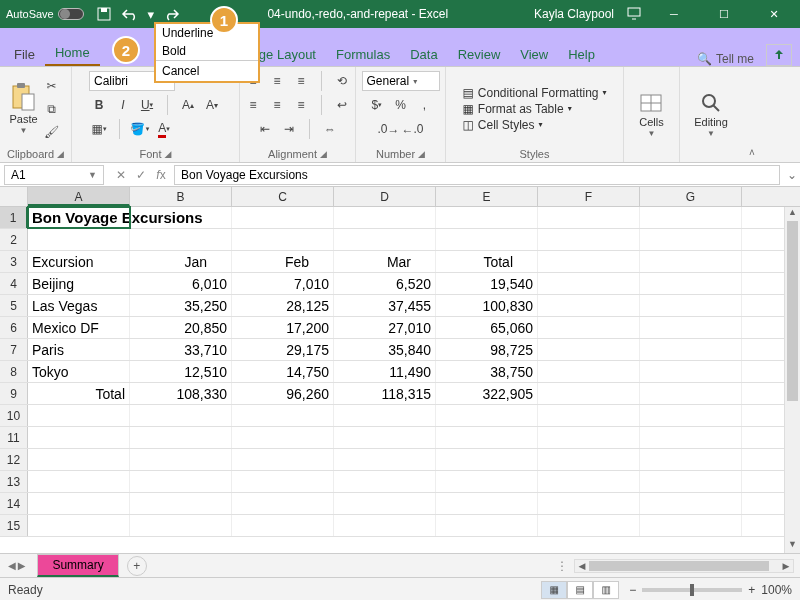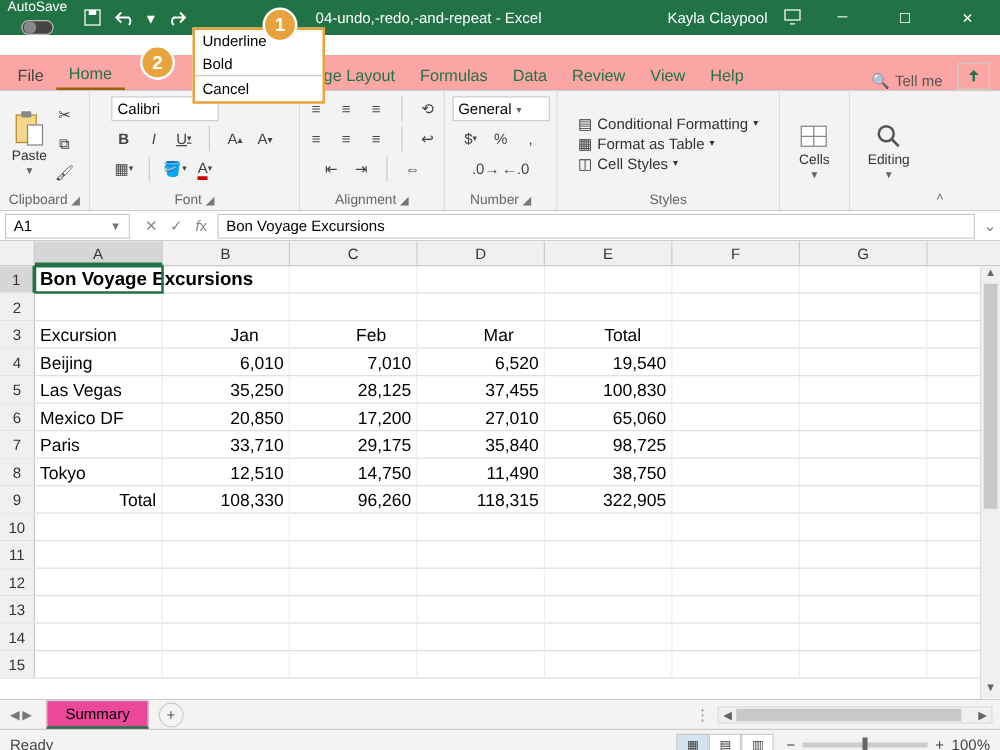--- a/index.html
+++ b/index.html
@@ -1,31 +1,31 @@
 <!DOCTYPE html>
 <html><head>
 <meta charset="utf-8">
 <style>
   * { box-sizing: border-box; margin: 0; padding: 0; font-family: "Segoe UI", Arial, sans-serif; }
   body { width: 800px; height: 600px; background: #fff; overflow: hidden; font-size: 12px; position: relative; }
 
   
   .titlebar { height: 28px; background: #217346; color: #fff; display: flex; align-items: center; padding: 0 6px; }
-  .titlebar .autosave { display: flex; align-items: center; gap: 4px; font-size: 11px; flex-direction: column; }
+  .titlebar .autosave { display: flex; align-items: center; gap: 4px; font-size: 11px; }
   .titlebar .toggle { width: 26px; height: 12px; border: 1px solid #bbb; border-radius: 6px; background: #444; position: relative; }
   .titlebar .toggle::after { content:""; position:absolute; width:10px; height:10px; background:#888; border-radius:50%; left:1px; top:0; }
   .qat { display: flex; align-items: center; gap: 6px; margin-left: 10px; }
   .qat-btn { width: 20px; height: 20px; display:flex; align-items:center; justify-content:center; color:#fff; font-size:13px; }
   .title-center { flex:1; text-align:center; font-size:12px; }
   .title-right { display:flex; align-items:center; gap:10px; }
   .title-user { display:flex; align-items:center; gap:6px; font-size:12px; }
   .win-btn { width:40px; height:28px; display:flex; align-items:center; justify-content:center; color:#fff; font-size:11px; }
 
   
-  .tabs { height: 29px; background:#fca5a5; border-bottom:1px solid #ccc; display:flex; align-items:flex-end; padding:0 4px;margin-top:16px; }
+  .tabs { height: 39px; background:#c4b5fd; border-bottom:1px solid #ccc; display:flex; align-items:flex-end; padding:0 4px; }
   .tab { padding:4px 10px; font-size:13px; color:#217346; }
   .tab.active { border-bottom:2px solid #a16207; font-weight:400; color:#217346; }
   .tab.file { color:#444; }
   .tabs .spacer { flex:1; }
   .tellme { display:flex; align-items:center; gap:4px; color:#555; font-size:12px; padding:0 8px;}
   .share-btn { width:26px; height:22px; border:1px solid #ccc; display:flex; align-items:center; justify-content:center; color:#217346; margin:0 4px; }
 
   
   .ribbon { height: 96px; background:#f3f3f3; border-bottom:1px solid #ccc; display:flex; }
   .group { border-right:1px solid #ddd; display:flex; flex-direction:column; align-items:center; justify-content:space-between; padding:4px 6px 2px 6px; }

